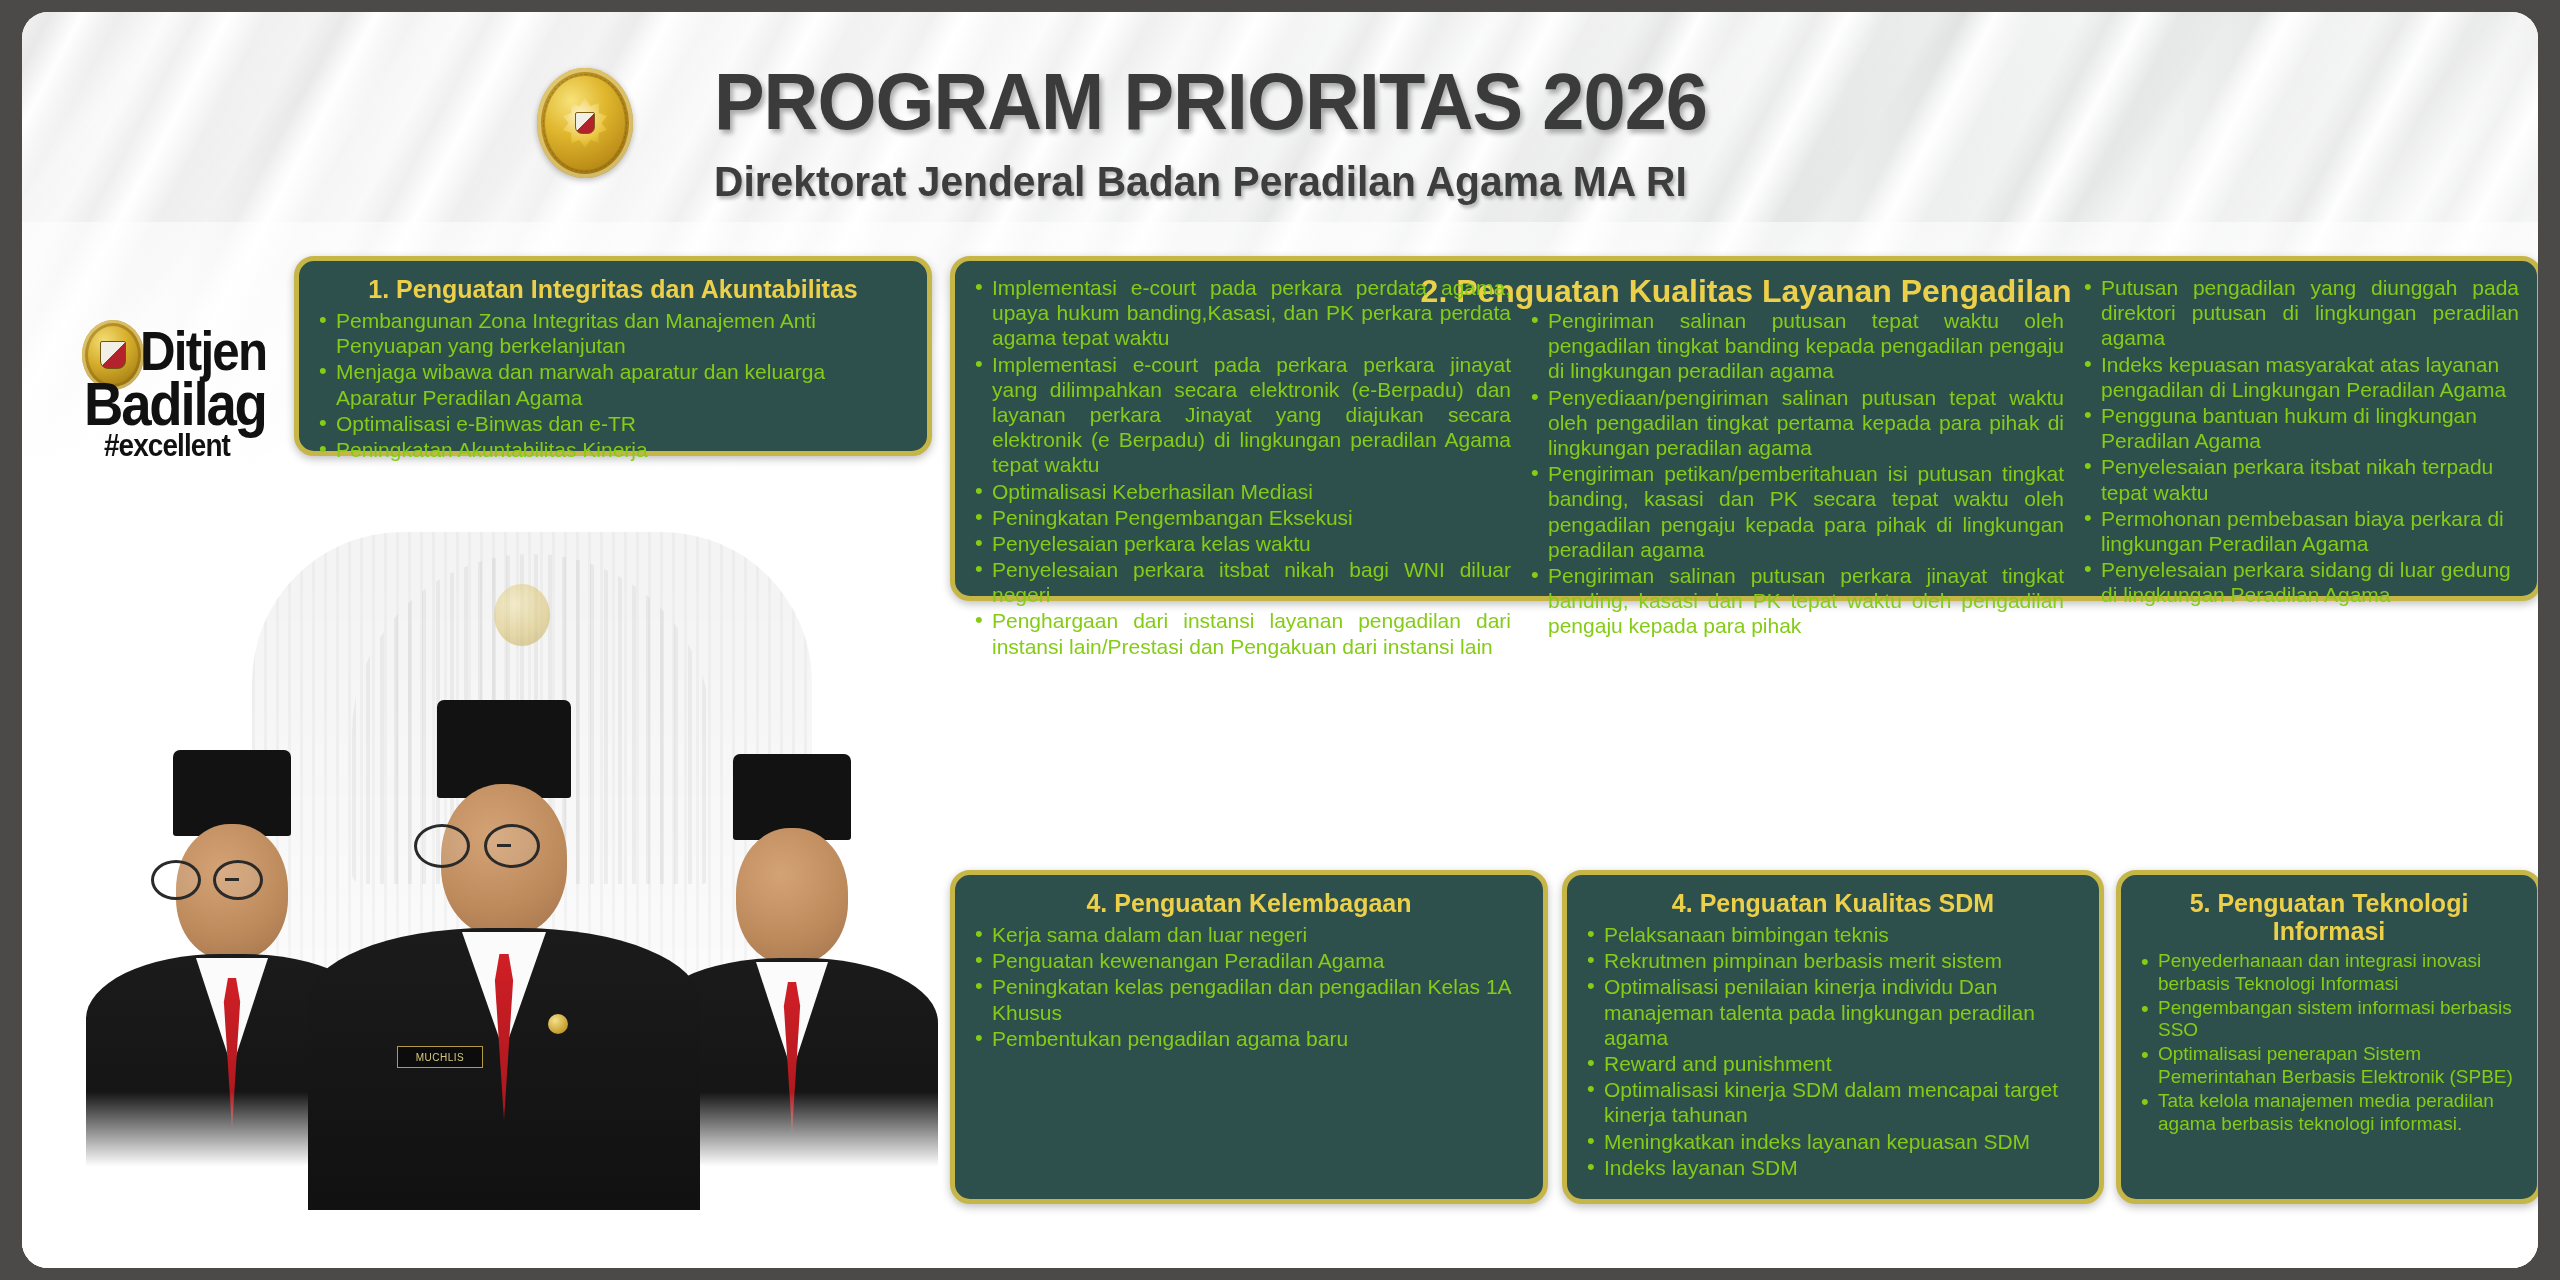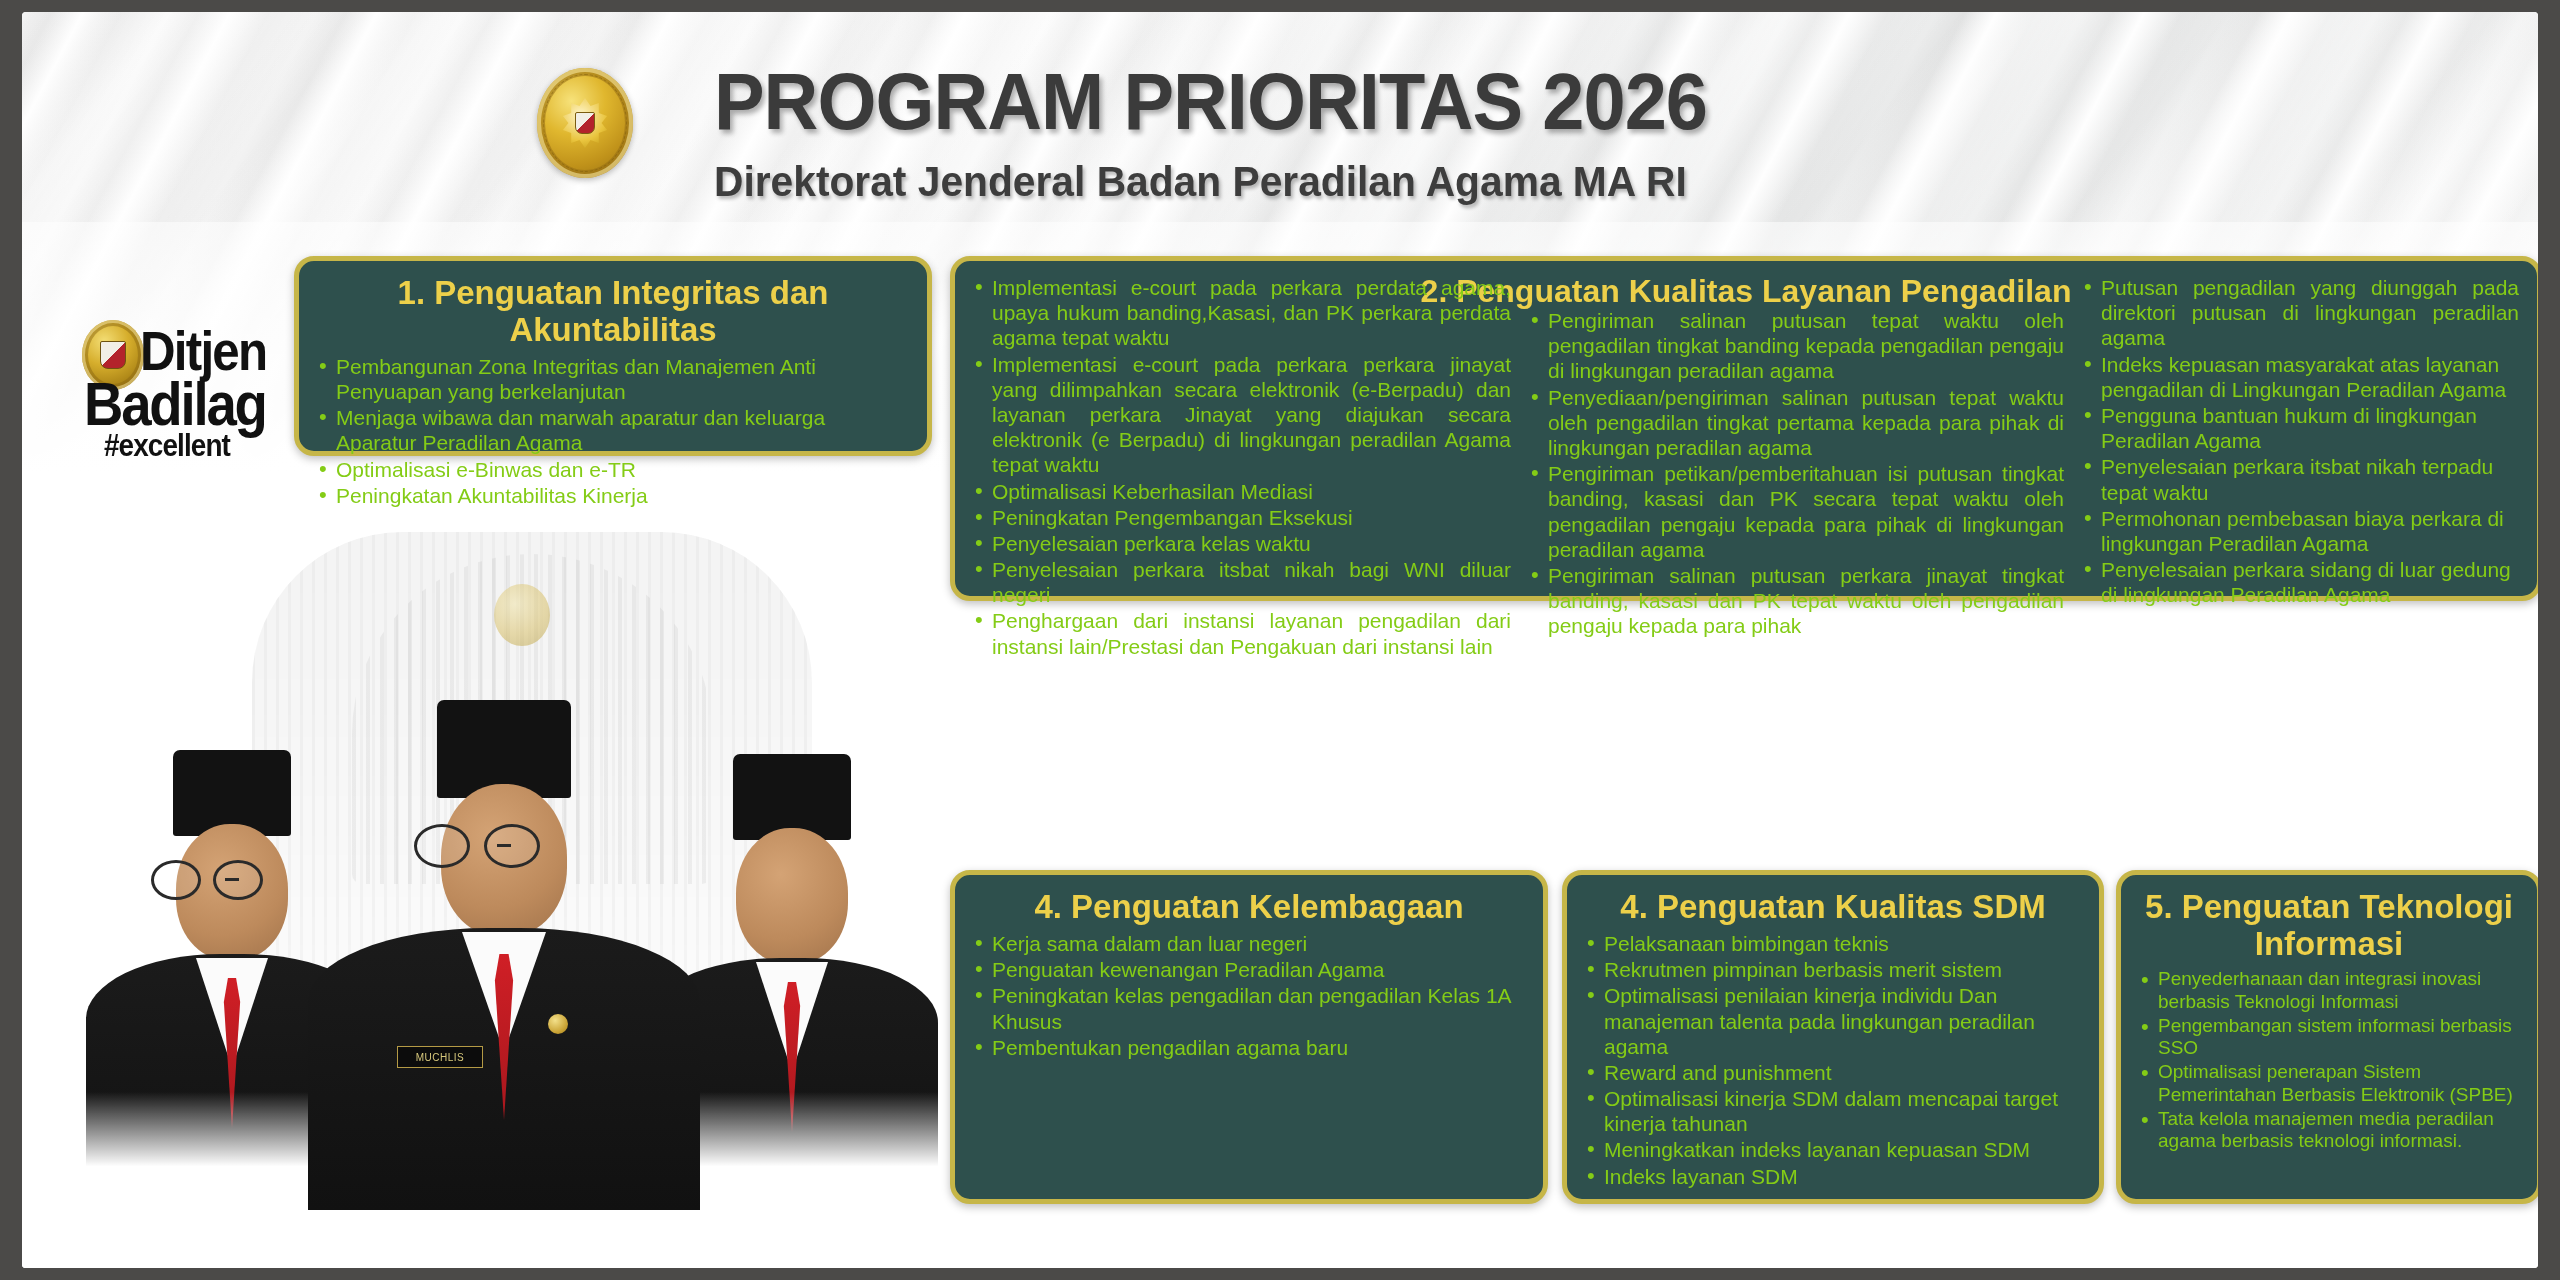--- a/index.html
+++ b/index.html
@@ -10,21 +10,21 @@
     overflow: hidden;
     background: #4b4a48;
     font-family: "Liberation Sans", sans-serif;
   }
 
   #poster {
     position: absolute;
     left: 22px; top: 12px;
     width: 2516px; height: 1256px;
     background: #ffffff;
-    border-radius: 4px;
+    border-radius: 26px;
     overflow: hidden;
   }
 
   
   .silk {
     position: absolute; inset: 0;
     background:
       repeating-linear-gradient(118deg,
         rgba(255,255,255,0) 0px,
         rgba(0,0,0,0.035) 26px,
@@ -178,21 +178,21 @@
     border: 5px solid #c6b648;
     border-radius: 20px;
     box-shadow: 0 3px 9px rgba(0,0,0,.25);
     color: #ffffff;
     padding: 14px 18px 14px 18px;
   }
   .card-title {
     text-align: center;
     color: #edd04a;
     font-weight: 700;
-    font-size: 33px;
+    font-size: 25px;
     margin-bottom: 5px;
     line-height: 1.12;
   }
   ul.blist { list-style: none; }
   ul.blist > li {
     position: relative;
     padding-left: 19px;
     font-weight: 400;
     font-size: 21px;
     line-height: 1.2;

